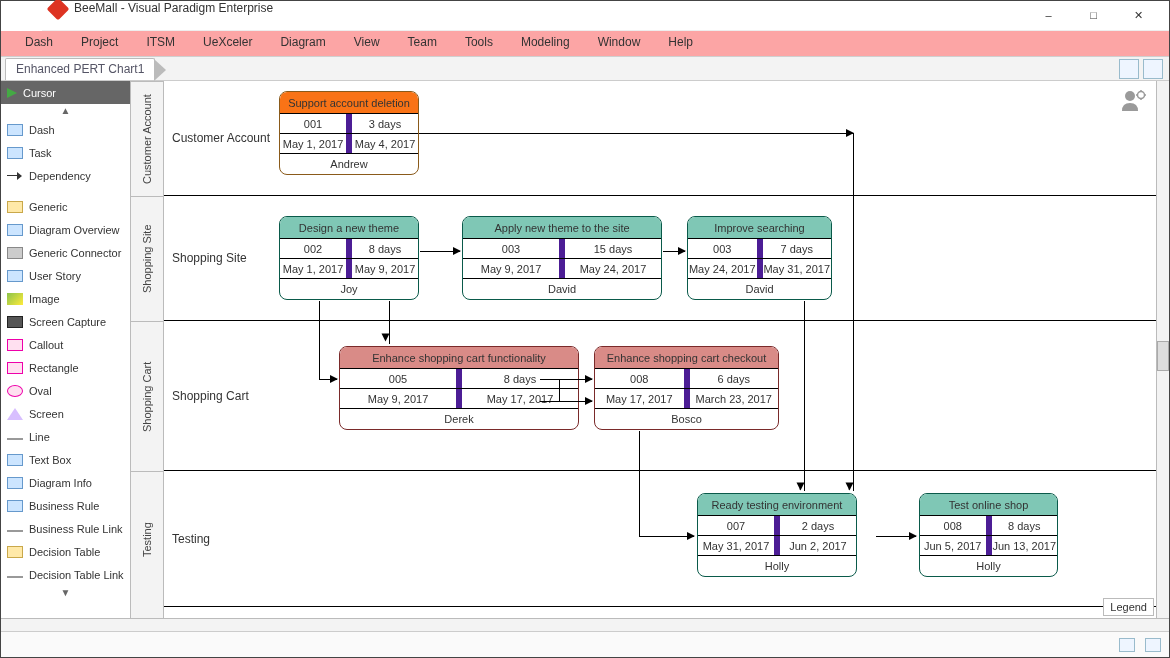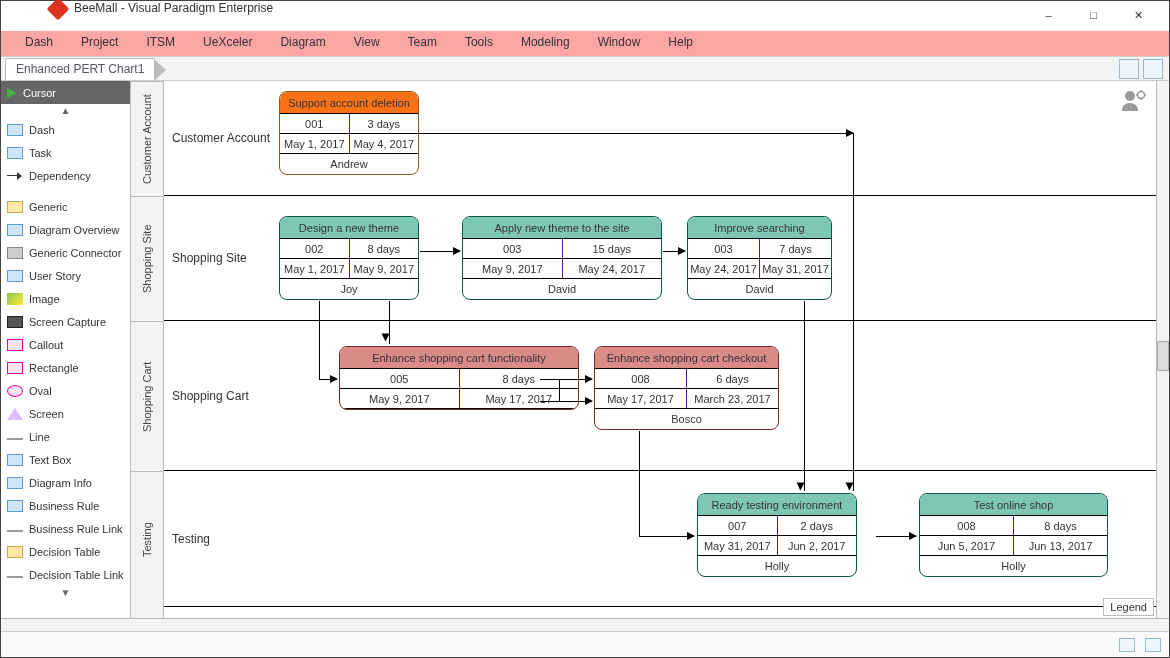--- a/index.html
+++ b/index.html
@@ -62,21 +62,21 @@
   .pert .hdr { height:22px; display:flex; align-items:center; justify-content:center; border-bottom:1px solid #000; font-size:11px; padding:0 4px; text-align:center; border-radius:6px 6px 0 0;}
   .pert.orange .hdr { background:#f97316; }
   .pert.teal .hdr { background:#7fc7b5; }
   .pert.red .hdr { background:#d98b87; }
   .pert.teal { border-color:#0a5a4a; }
   .pert.red { border-color:#7a2a2a; }
   .pert.orange { border-color:#8a5a1a; }
   .pert { border-radius:8px; overflow:hidden; }
   .pert .row2 { display:flex; height:20px; border-bottom:1px solid #000;}
   .pert .row2 div { flex:1; display:flex; align-items:center; justify-content:center; }
-  .pert .row2 div:first-child { border-right:1px solid #4c1d95;}
+  .pert .row2 div:first-child { border-right:6px solid #4c1d95;}
   .pert .ftr { height:20px; display:flex; align-items:center; justify-content:center;}
   .arrow { position:absolute; height:1px; background:#000; }
   .arrow::after { content:""; position:absolute; right:-1px; top:-4px; width:0;height:0; border-left:8px solid #000; border-top:4px solid transparent; border-bottom:4px solid transparent;}
   .vline { position:absolute; width:1px; background:#000;}
   .gear { position:absolute; right:22px; top:8px; font-size:20px; color:#9a9a9a; }
   .legend-btn { position:absolute; right:15px; bottom:2px; background:#fff; border:1px solid #bbb; padding:2px 6px; font-size:11px;}
 </style>
 </head>
 <body>
 
@@ -307,20 +307,21 @@
         <div class="pert red wide" style="left:175px; top:265px; width:240px;">
           <div class="hdr">Enhance shopping cart functionality</div>
           <div class="row2">
               <div>005</div>
               <div>8 days</div>
             </div>
           <div class="row2">
               <div>May 9, 2017</div>
               <div>May 17, 2017</div>
             </div>
+          <div class="ftr">Derek</div>
         </div>
 
         <div class="pert red" style="left:430px; top:265px; width:185px;">
           <div class="hdr">Enhance shopping cart checkout</div>
           <div class="row2">
               <div>008</div>
               <div>6 days</div>
             </div>
           <div class="row2">
               <div>May 17, 2017</div>
@@ -335,21 +336,21 @@
               <div>007</div>
               <div>2 days</div>
             </div>
           <div class="row2">
               <div>May 31, 2017</div>
               <div>Jun 2, 2017</div>
             </div>
           <div class="ftr">Holly</div>
         </div>
 
-        <div class="pert teal" style="left:755px; top:412px; width:189px;">
+        <div class="pert teal" style="left:755px; top:412px; width:139px;">
           <div class="hdr">Test online shop</div>
           <div class="row2">
               <div>008</div>
               <div>8 days</div>
             </div>
           <div class="row2">
               <div>Jun 5, 2017</div>
               <div>Jun 13, 2017</div>
             </div>
           <div class="ftr">Holly</div>

